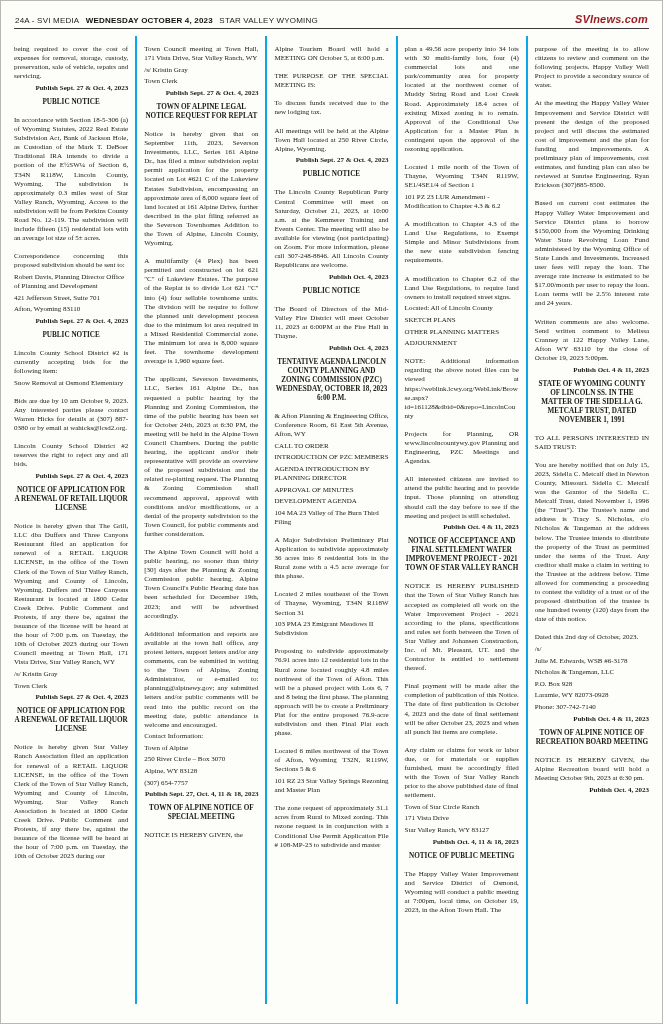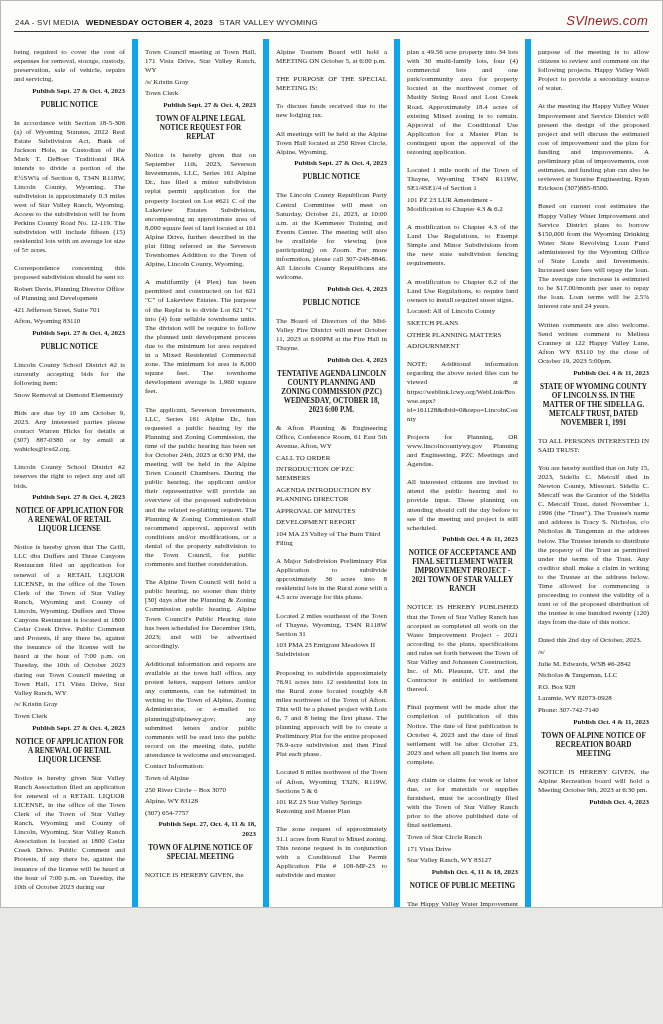--- a/index.html
+++ b/index.html
@@ -1,19 +1,19 @@
 <!DOCTYPE html>
 <html><head>
 <meta charset="utf-8">
 <style>
   html, body { margin: 0; padding: 0; background: #e8e8e6; }
   .page {
     position: relative;
     width: 663px;
-    height: 908px;
+    height: 1024px;
     margin: 0 auto;
     background: #fdfdfa;
     border: 1px solid #b9b9b4;
     box-sizing: border-box;
     padding: 10px 13px 12px;
     font-family: "Liberation Serif", serif;
     color: #1a1a1a;
     overflow: hidden;
   }
   .masthead {
@@ -22,39 +22,39 @@
     align-items: baseline;
     font-family: "Liberation Sans", sans-serif;
     font-size: 8px;
     letter-spacing: .2px;
     padding: 2px 1px 3px;
   }
   .mast-left span { margin-right: 4px; }
   .mast-label { font-weight: normal; color: #222; }
   .mast-date { font-weight: bold; color: #111; }
   .mast-region { font-weight: normal; color: #222; }
-  .mast-site { font-weight: normal; font-style: italic; color: #9a1b1e; font-size: 13px; }
+  .mast-site { font-weight: bold; font-style: italic; color: #9a1b1e; font-size: 11px; }
   .rule { border-top: 1.5px solid #3a3a3a; margin: 0 0 7px; }
   .columns {
     display: flex;
     align-items: stretch;
     height: 968px;
     overflow: hidden;
   }
   .col {
     flex: 1 1 0;
     min-width: 0;
     padding: 0 7px;
     overflow: hidden;
     font-size: 7px;
     line-height: 1.3;
   }
   .col:first-child { padding-left: 0; }
   .col:last-child { padding-right: 0; }
-  .col + .col { border-left: 6px solid #0ea5e9; }
+  .col + .col { border-left: 2px solid #0ea5e9; }
   .blk { margin: 0 0 2.5px; overflow-wrap: anywhere; }
   .p  { text-align: justify; margin-top: 9px; }
   .ln { text-align: left; }
   .h  {
     font-weight: bold;
     text-align: center;
     font-size: 7.2px;
     margin: 5px 0 3px;
     line-height: 1.25;
   }
@@ -133,21 +133,21 @@
         <div class="blk pub">Publish Oct. 4, 2023</div>
         <div class="blk h">PUBLIC NOTICE</div>
         <div class="blk p">The Board of Directors of the Mid-Valley Fire District will meet October 11, 2023 at 6:00PM at the Fire Hall in Thayne.</div>
         <div class="blk pub">Publish Oct. 4, 2023</div>
         <div class="blk h">TENTATIVE AGENDA LINCOLN COUNTY PLANNING AND ZONING COMMISSION (PZC) WEDNESDAY, OCTOBER 18, 2023 6:00 P.M.</div>
         <div class="blk p">&amp; Afton Planning &amp; Engineering Office, Conference Room, 61 East 5th Avenue, Afton, WY</div>
         <div class="blk ln">CALL TO ORDER</div>
         <div class="blk ln">INTRODUCTION OF PZC MEMBERS</div>
         <div class="blk ln">AGENDA INTRODUCTION BY PLANNING DIRECTOR</div>
         <div class="blk ln">APPROVAL OF MINUTES</div>
-        <div class="blk ln">DEVELOPMENT REPORT</div>
+        <div class="blk ln">DEVELOPMENT AGENDA</div>
         <div class="blk ln">104 MA 23 Valley of The Burn Third Filing</div>
         <div class="blk p">A Major Subdivision Preliminary Plat Application to subdivide approximately 36 acres into 8 residential lots in the Rural zone with a 4.5 acre average for this phase.</div>
         <div class="blk p">Located 2 miles southeast of the Town of Thayne, Wyoming, T34N R118W Section 31</div>
         <div class="blk ln">103 PMA 23 Emigrant Meadows II Subdivision</div>
         <div class="blk p">Proposing to subdivide approximately 76.91 acres into 12 residential lots in the Rural zone located roughly 4.8 miles northwest of the Town of Afton. This will be a phased project with Lots 6, 7 and 8 being the first phase. The planning approach will be to create a Preliminary Plat for the entire proposed 76.9-acre subdivision and then Final Plat each phase.</div>
         <div class="blk p">Located 6 miles northwest of the Town of Afton, Wyoming T32N, R119W, Sections 5 &amp; 6</div>
         <div class="blk ln">101 RZ 23 Star Valley Springs Rezoning and Master Plan</div>
         <div class="blk p">The zone request of approximately 31.1 acres from Rural to Mixed zoning. This rezone request is in conjunction with a Conditional Use Permit Application File # 108-MP-23 to subdivide and master</div>
       </section>
     <section class="col">
@@ -179,21 +179,21 @@
         <div class="blk p">purpose of the meeting is to allow citizens to review and comment on the following projects. Happy Valley Well Project to provide a secondary source of water.</div>
         <div class="blk p">At the meeting the Happy Valley Water Improvement and Service District will present the design of the proposed project and will discuss the estimated cost of improvement and the plan for funding and improvements. A preliminary plan of improvements, cost estimates, and funding plan can also be reviewed at Sunrise Engineering. Ryan Erickson (307)885-8500.</div>
         <div class="blk p">Based on current cost estimates the Happy Valley Water Improvement and Service District plans to borrow $150,000 from the Wyoming Drinking Water State Revolving Loan Fund administered by the Wyoming Office of State Lands and Investments. Increased user fees will repay the loan. The average rate increase is estimated to be $17.00/month per user to repay the loan. Loan terms will be 2.5% interest rate and 24 years.</div>
         <div class="blk p">Written comments are also welcome. Send written comment to Melissa Cranney at 122 Happy Valley Lane, Afton WY 83110 by the close of October 19, 2023 5:00pm.</div>
         <div class="blk pub">Publish Oct. 4 &amp; 11, 2023</div>
         <div class="blk h">STATE OF WYOMING COUNTY OF LINCOLN SS. IN THE MATTER OF THE SIDELLA G. METCALF TRUST, DATED NOVEMBER 1, 1991</div>
         <div class="blk p">TO ALL PERSONS INTERESTED IN SAID TRUST:</div>
         <div class="blk p">You are hereby notified that on July 15, 2023, Sidella C. Metcalf died in Newton County, Missouri. Sidella C. Metcalf was the Grantor of the Sidella C. Metcalf Trust, dated November 1, 1996 (the "Trust"). The Trustee's name and address is Tracy S. Nicholas, c/o Nicholas &amp; Tangeman at the address below. The Trustee intends to distribute the property of the Trust as permitted under the terms of the Trust. Any creditor shall make a claim in writing to the Trustee at the address below. Time allowed for commencing a proceeding to contest the validity of a trust or of the proposed distribution of the trustee is one hundred twenty (120) days from the date of this notice.</div>
         <div class="blk p">Dated this 2nd day of October, 2023.</div>
         <div class="blk ln">/s/</div>
-        <div class="blk ln">Julie M. Edwards, WSB #6-2842</div>
+        <div class="blk ln">Julie M. Edwards, WSB #6-3178</div>
         <div class="blk ln">Nicholas &amp; Tangeman, LLC</div>
         <div class="blk ln">P.O. Box 928</div>
         <div class="blk ln">Laramie, WY 82073-0928</div>
         <div class="blk ln">Phone: 307-742-7140</div>
         <div class="blk pub">Publish Oct. 4 &amp; 11, 2023</div>
         <div class="blk h">TOWN OF ALPINE NOTICE OF RECREATION BOARD MEETING</div>
         <div class="blk p">NOTICE IS HEREBY GIVEN, the Alpine Recreation board will hold a Meeting October 9th, 2023 at 6:30 pm.</div>
         <div class="blk pub">Publish Oct. 4, 2023</div>
       </section>
   </main>

